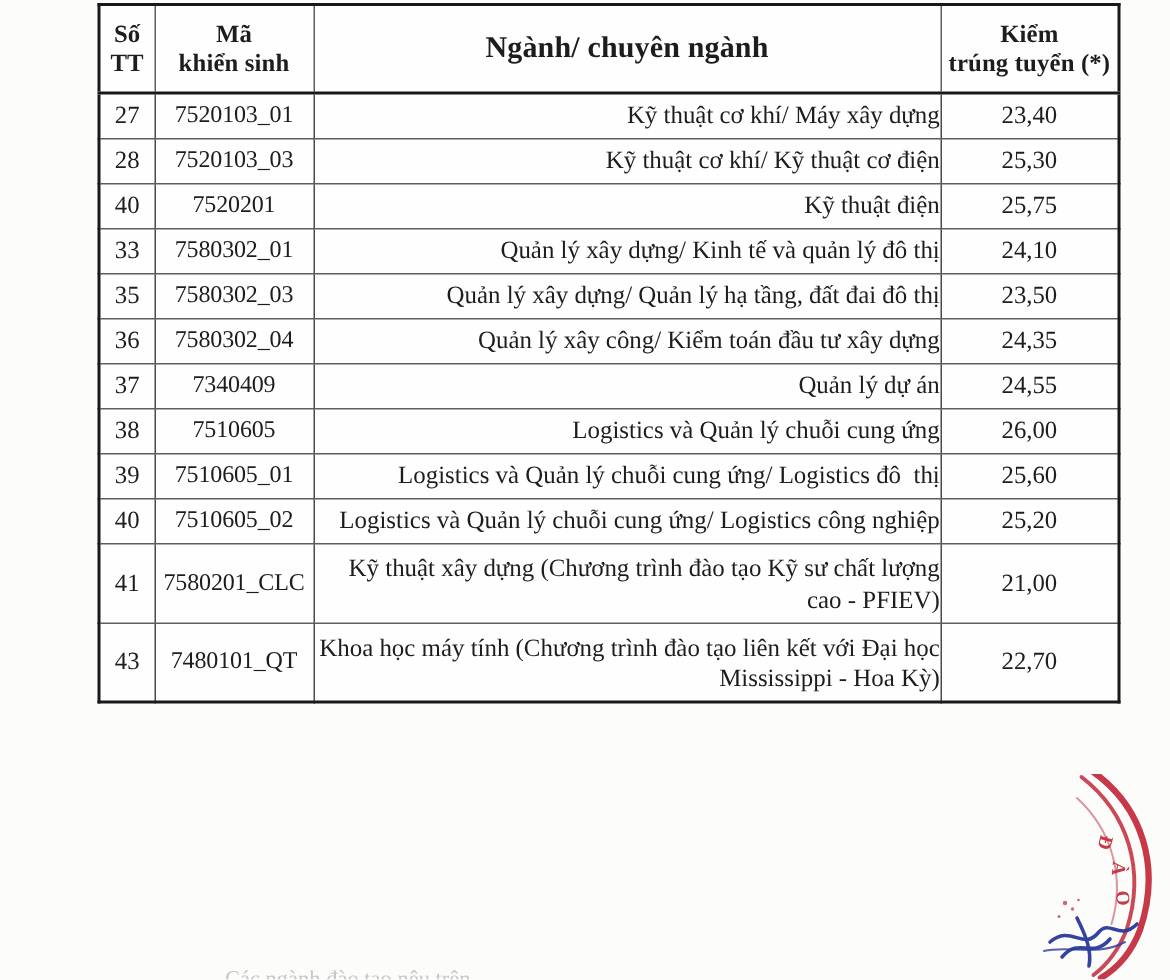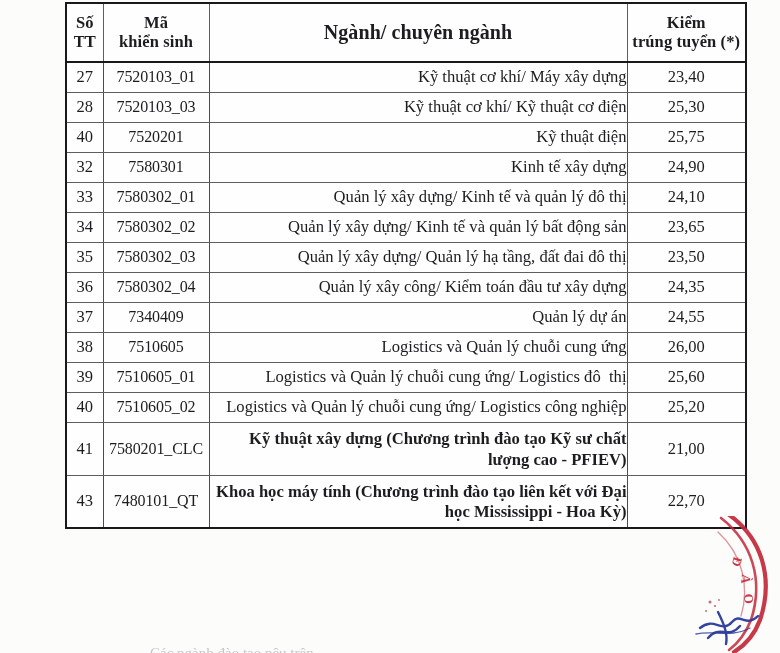--- a/index.html
+++ b/index.html
@@ -86,21 +86,20 @@
     text-align: right;
     font-size: 16.6px;
     padding-left: 6px;
     padding-right: 3px;
     line-height: 1.22;
     white-space: pre-wrap;
   }
   tr.tall td.cell-major {
     padding-top: 4px;
     padding-bottom: 2px;
-    font-weight: bold;
   }
   td.cell-score {
     text-align: center;
     font-size: 16.5px;
   }
 
   
   tbody td { border-top: 1px solid #8e8e94; border-bottom: 1px solid #8e8e94; }
   tbody td.cell-stt, tbody td.cell-code, tbody td.cell-major, tbody td.cell-score {
     border-left: 1px solid #4a4a50;
@@ -175,36 +174,24 @@
             <td class="cell-major">Kỹ thuật cơ khí/ Kỹ thuật cơ điện</td>
             <td class="cell-score">25,30</td>
           </tr>
           <tr>
             <td class="cell-stt">40</td>
             <td class="cell-code">7520201</td>
             <td class="cell-major">Kỹ thuật điện</td>
             <td class="cell-score">25,75</td>
           </tr>
           <tr>
-            <td class="cell-stt">32</td>
-            <td class="cell-code">7580301</td>
-            <td class="cell-major">Kinh tế xây dựng</td>
-            <td class="cell-score">24,90</td>
-          </tr>
-          <tr>
             <td class="cell-stt">33</td>
             <td class="cell-code">7580302_01</td>
             <td class="cell-major">Quản lý xây dựng/ Kinh tế và quản lý đô thị</td>
             <td class="cell-score">24,10</td>
-          </tr>
-          <tr>
-            <td class="cell-stt">34</td>
-            <td class="cell-code">7580302_02</td>
-            <td class="cell-major">Quản lý xây dựng/ Kinh tế và quản lý bất động sản</td>
-            <td class="cell-score">23,65</td>
           </tr>
           <tr>
             <td class="cell-stt">35</td>
             <td class="cell-code">7580302_03</td>
             <td class="cell-major">Quản lý xây dựng/ Quản lý hạ tầng, đất đai đô thị</td>
             <td class="cell-score">23,50</td>
           </tr>
           <tr>
             <td class="cell-stt">36</td>
             <td class="cell-code">7580302_04</td>

